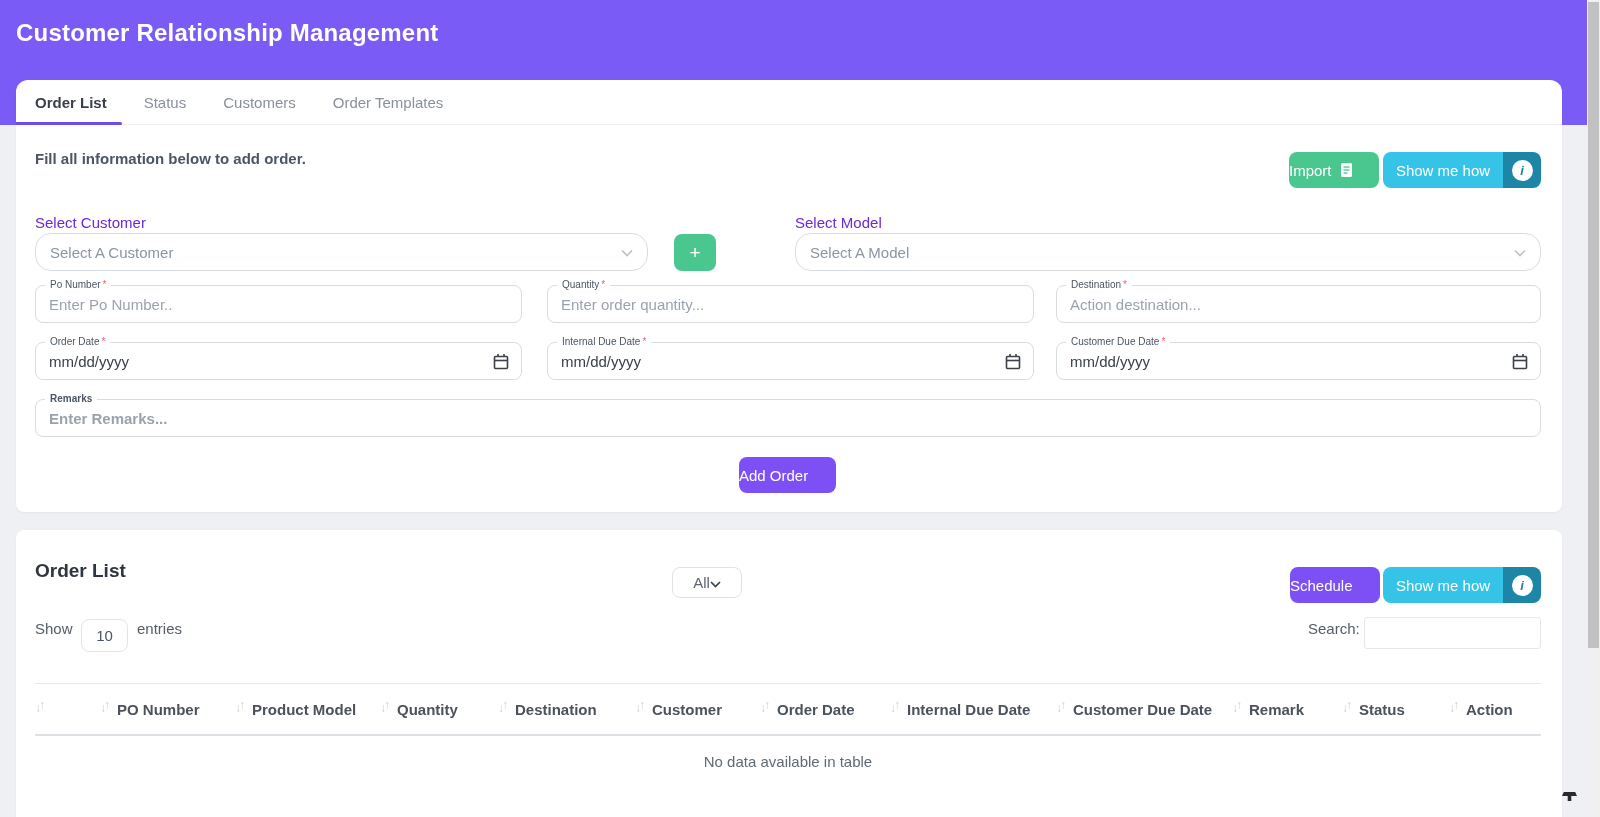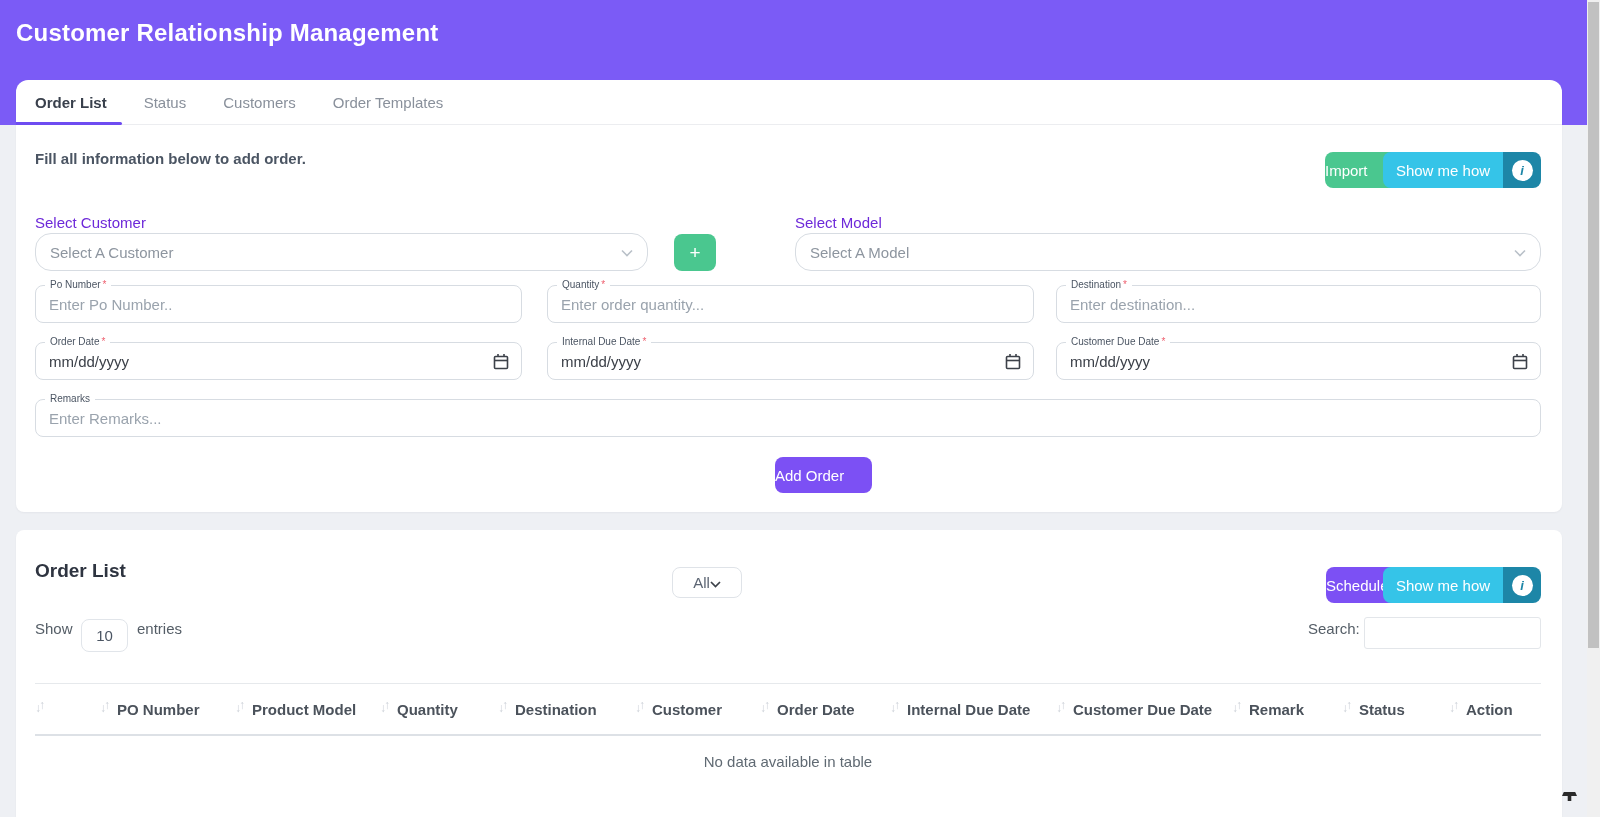--- a/index.html
+++ b/index.html
@@ -13,21 +13,21 @@
   .topbar{position:absolute;left:0;top:0;width:1600px;height:125px;background:var(--header_bg);}
   .app-title{position:absolute;left:16px;top:19px;font-size:24px;font-weight:700;color:#fff;letter-spacing:.2px;}
   .card{position:absolute;background:#fff;}
   .card-top{left:16px;top:80px;width:1546px;height:432px;border-radius:12px 12px 8px 8px;box-shadow:0 1px 2px rgba(40,40,60,.05);}
   .card-bottom{left:16px;top:530px;width:1546px;height:287px;border-radius:8px 8px 0 0;box-shadow:0 1px 2px rgba(40,40,60,.05);}
   .tabbar{position:absolute;left:0;top:0;width:100%;height:45px;border-bottom:1px solid #ecedf0;display:flex;align-items:center;padding-left:19px;gap:37px;border-radius:12px 12px 0 0;}
   .tab{font-size:15px;color:#89909b;cursor:pointer;white-space:nowrap;}
   .tab.active{color:#39404c;font-weight:700;}
   .tab-underline{position:absolute;left:0;top:42px;width:106px;height:3px;background:#6e4cf1;border-radius:0 3px 3px 0;}
   .instruction{position:absolute;left:19px;top:70px;font-size:15px;font-weight:700;color:#4b5563;}
-  .btn{position:absolute;display:flex;align-items:center;justify-content:space-between;border-radius:8px;color:#fff;font-size:15px;cursor:pointer;gap:7px;margin-left:36px;}
+  .btn{position:absolute;display:flex;align-items:center;justify-content:flex-start;border-radius:8px;color:#fff;font-size:15px;cursor:pointer;gap:7px;}
   .btn-import{left:1273px;top:72px;width:90px;height:36px;background:var(--import_green);}
   .btn-purple{background:var(--accent_purple);}
   .btn-add{left:723px;top:377px;width:97px;height:36px;}
   .btn-schedule{left:1274px;top:37px;width:90px;height:36px;}
   .smh{position:absolute;width:158px;height:36px;display:flex;border-radius:8px;overflow:hidden;cursor:pointer;}
   .smh-top{left:1367px;top:72px;}
   .smh-bot{left:1367px;top:37px;}
   .smh-main{flex:1;background:var(--cyan);color:#fff;font-size:15px;display:flex;align-items:center;justify-content:center;}
   .smh-info{width:38px;background:var(--teal_dark);display:flex;align-items:center;justify-content:center;}
   .info-circle{width:21px;height:21px;border-radius:50%;background:#fff;color:var(--teal_dark);font-size:13px;font-weight:700;display:flex;align-items:center;justify-content:center;font-style:italic;}
@@ -123,21 +123,21 @@
     <div class="field" style="left:19px;top:205px;width:487px;">
       <span class="lbl"><span>Po Number</span><span class="req">*</span></span>
       <span class="ph">Enter Po Number..</span>
     </div>
     <div class="field" style="left:531px;top:205px;width:487px;padding-left:20px;">
       <span class="lbl"><span>Quantity</span><span class="req">*</span></span>
       <span class="ph">Enter order quantity...</span>
     </div>
     <div class="field" style="left:1040px;top:205px;width:485px;">
       <span class="lbl"><span>Destination</span><span class="req">*</span></span>
-      <span class="ph">Enter destination...</span>
+      <span class="ph">Action destination...</span>
     </div>
 
     <div class="field" style="left:19px;top:262px;width:487px;">
       <span class="lbl"><span>Order Date</span><span class="req">*</span></span>
       <span class="ph dark">mm/dd/yyyy</span>
       <span class="cal"><svg width="16" height="17" viewBox="0 0 16 17">
             <rect x="1.5" y="3.5" width="13" height="12" rx="1" fill="none" stroke="#3c4149" stroke-width="1.6"></rect>
             <line x1="1.5" y1="7.5" x2="14.5" y2="7.5" stroke="#3c4149" stroke-width="1.6"></line>
             <line x1="5" y1="1" x2="5" y2="4" stroke="#3c4149" stroke-width="1.6"></line>
             <line x1="11" y1="1" x2="11" y2="4" stroke="#3c4149" stroke-width="1.6"></line>
@@ -157,21 +157,21 @@
       <span class="lbl"><span>Customer Due Date</span><span class="req">*</span></span>
       <span class="ph dark">mm/dd/yyyy</span>
       <span class="cal"><svg width="16" height="17" viewBox="0 0 16 17">
             <rect x="1.5" y="3.5" width="13" height="12" rx="1" fill="none" stroke="#3c4149" stroke-width="1.6"></rect>
             <line x1="1.5" y1="7.5" x2="14.5" y2="7.5" stroke="#3c4149" stroke-width="1.6"></line>
             <line x1="5" y1="1" x2="5" y2="4" stroke="#3c4149" stroke-width="1.6"></line>
             <line x1="11" y1="1" x2="11" y2="4" stroke="#3c4149" stroke-width="1.6"></line>
           </svg></span>
     </div>
 
-    <div class="field" style="left:19px;top:319px;width:1506px;">
+    <div class="field" style="left:19px;top:319px;width:1506px;font-weight:bold;">
       <span class="lbl"><span>Remarks</span></span>
       <span class="ph">Enter Remarks...</span>
     </div>
 
     <div class="btn btn-purple btn-add">Add Order</div>
   </div>
 
   <div class="card card-bottom">
     <div class="ol-title">Order List</div>
 

